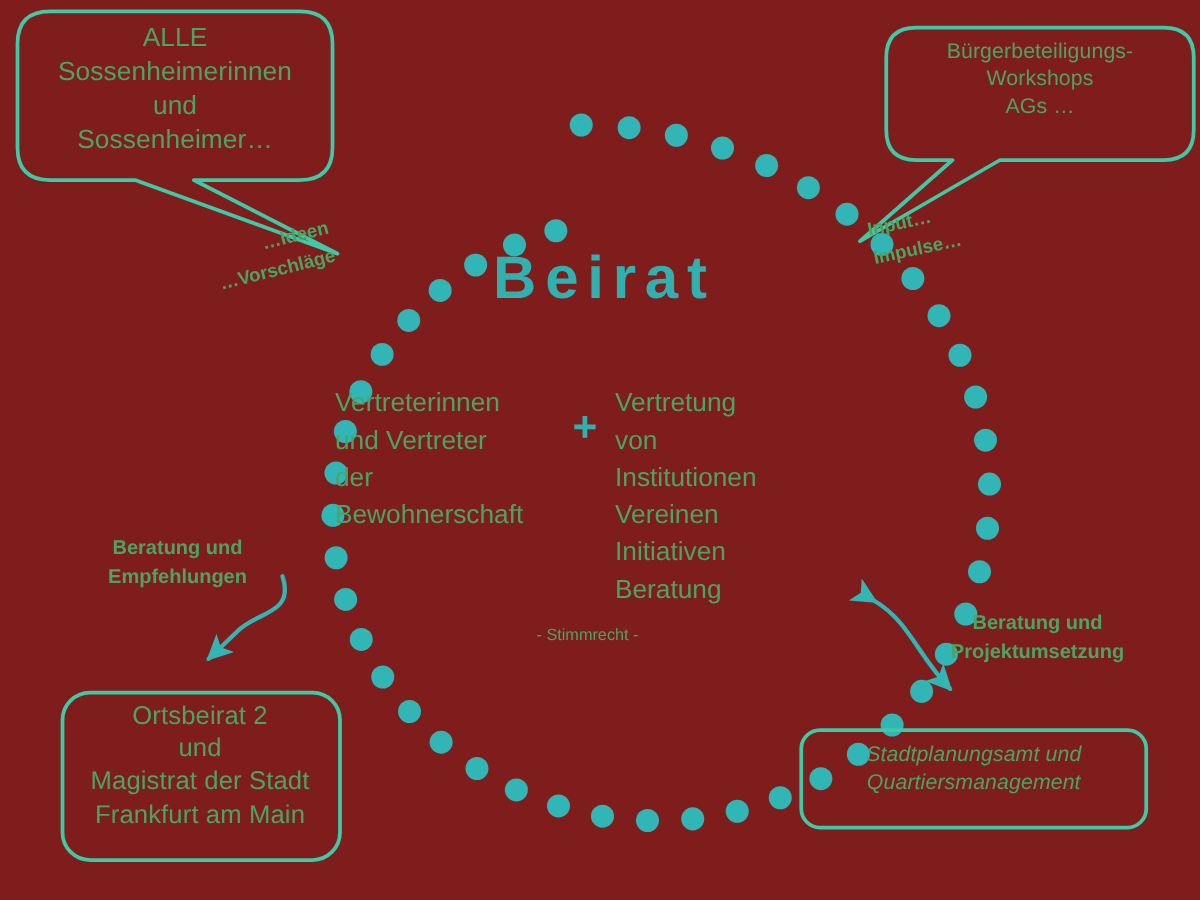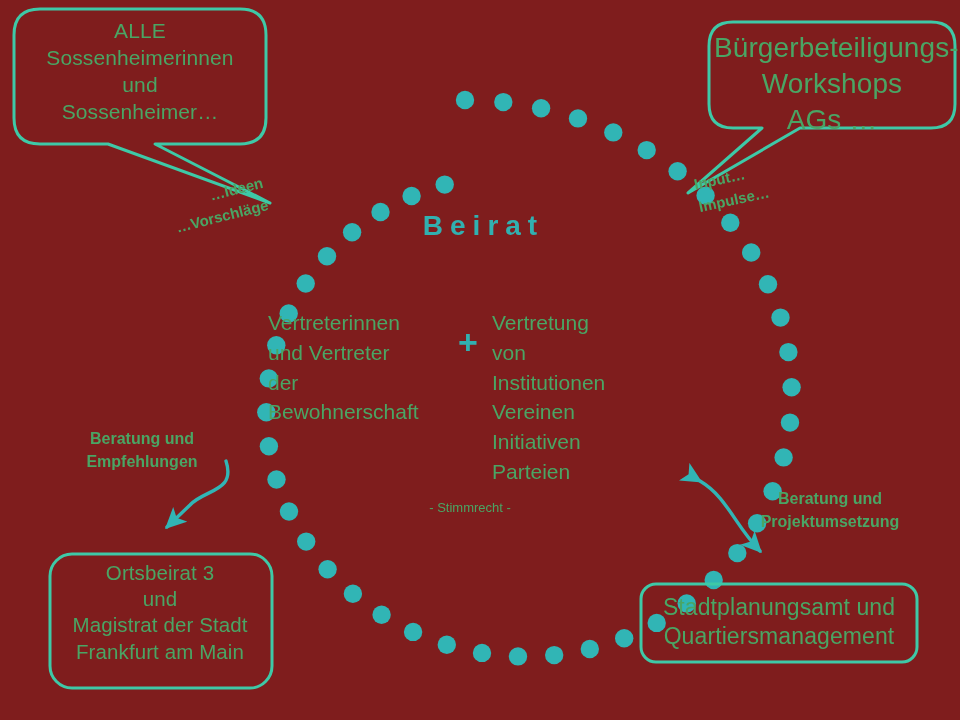--- a/index.html
+++ b/index.html
@@ -33,40 +33,41 @@
   }
 
   .callout-tl-text {
     left: 20px; top: 18px;
     width: 240px;
     font-size: 21px;
   }
   .callout-tr-text {
     left: 714px; top: 30px;
     width: 236px;
-    font-size: 28px;
+    font-size: 17px;
   }
   .box-bl-text {
     left: 52px; top: 560px;
     width: 216px;
     font-size: 20.5px;
   }
   .box-br-text {
     left: 646px; top: 593px;
     width: 266px;
-    font-size: 23px;
+    font-size: 17px;
+    font-style: italic;
   }
 
   
   #ring-title {
     position: absolute;
-    left: 0; top: 210px;
+    left: 0; top: 195px;
     width: 960px;
     text-align: center;
-    font-size: 28px;
+    font-size: 48px;
     font-weight: bold;
     color: #31b0b0;
     letter-spacing: 7px;
     text-indent: 7px;
   }
   .ring-col {
     position: absolute;
     color: #4aa564;
     font-size: 21px;
     line-height: 1.42;
@@ -250,31 +251,31 @@
 der
 Bewohnerschaft</div>
 
   <div id="ring-plus">+</div>
 
   <div class="ring-col" id="ring-col-right">Vertretung
 von
 Institutionen
 Vereinen
 Initiativen
-Parteien</div>
+Beratung</div>
 
   <div id="ring-footnote">- Stimmrecht -</div>
 
   <div class="arrow-label" id="arrow-label-left">Beratung und
 Empfehlungen</div>
 
   <div class="arrow-label" id="arrow-label-right">Beratung und
 Projektumsetzung</div>
 
-  <div class="box-text box-bl-text">Ortsbeirat 3
+  <div class="box-text box-bl-text">Ortsbeirat 2
 und
 Magistrat der Stadt
 Frankfurt am Main</div>
 
   <div class="box-text box-br-text">Stadtplanungsamt und
 Quartiersmanagement</div>
 
 </div>
 
 </body></html>

